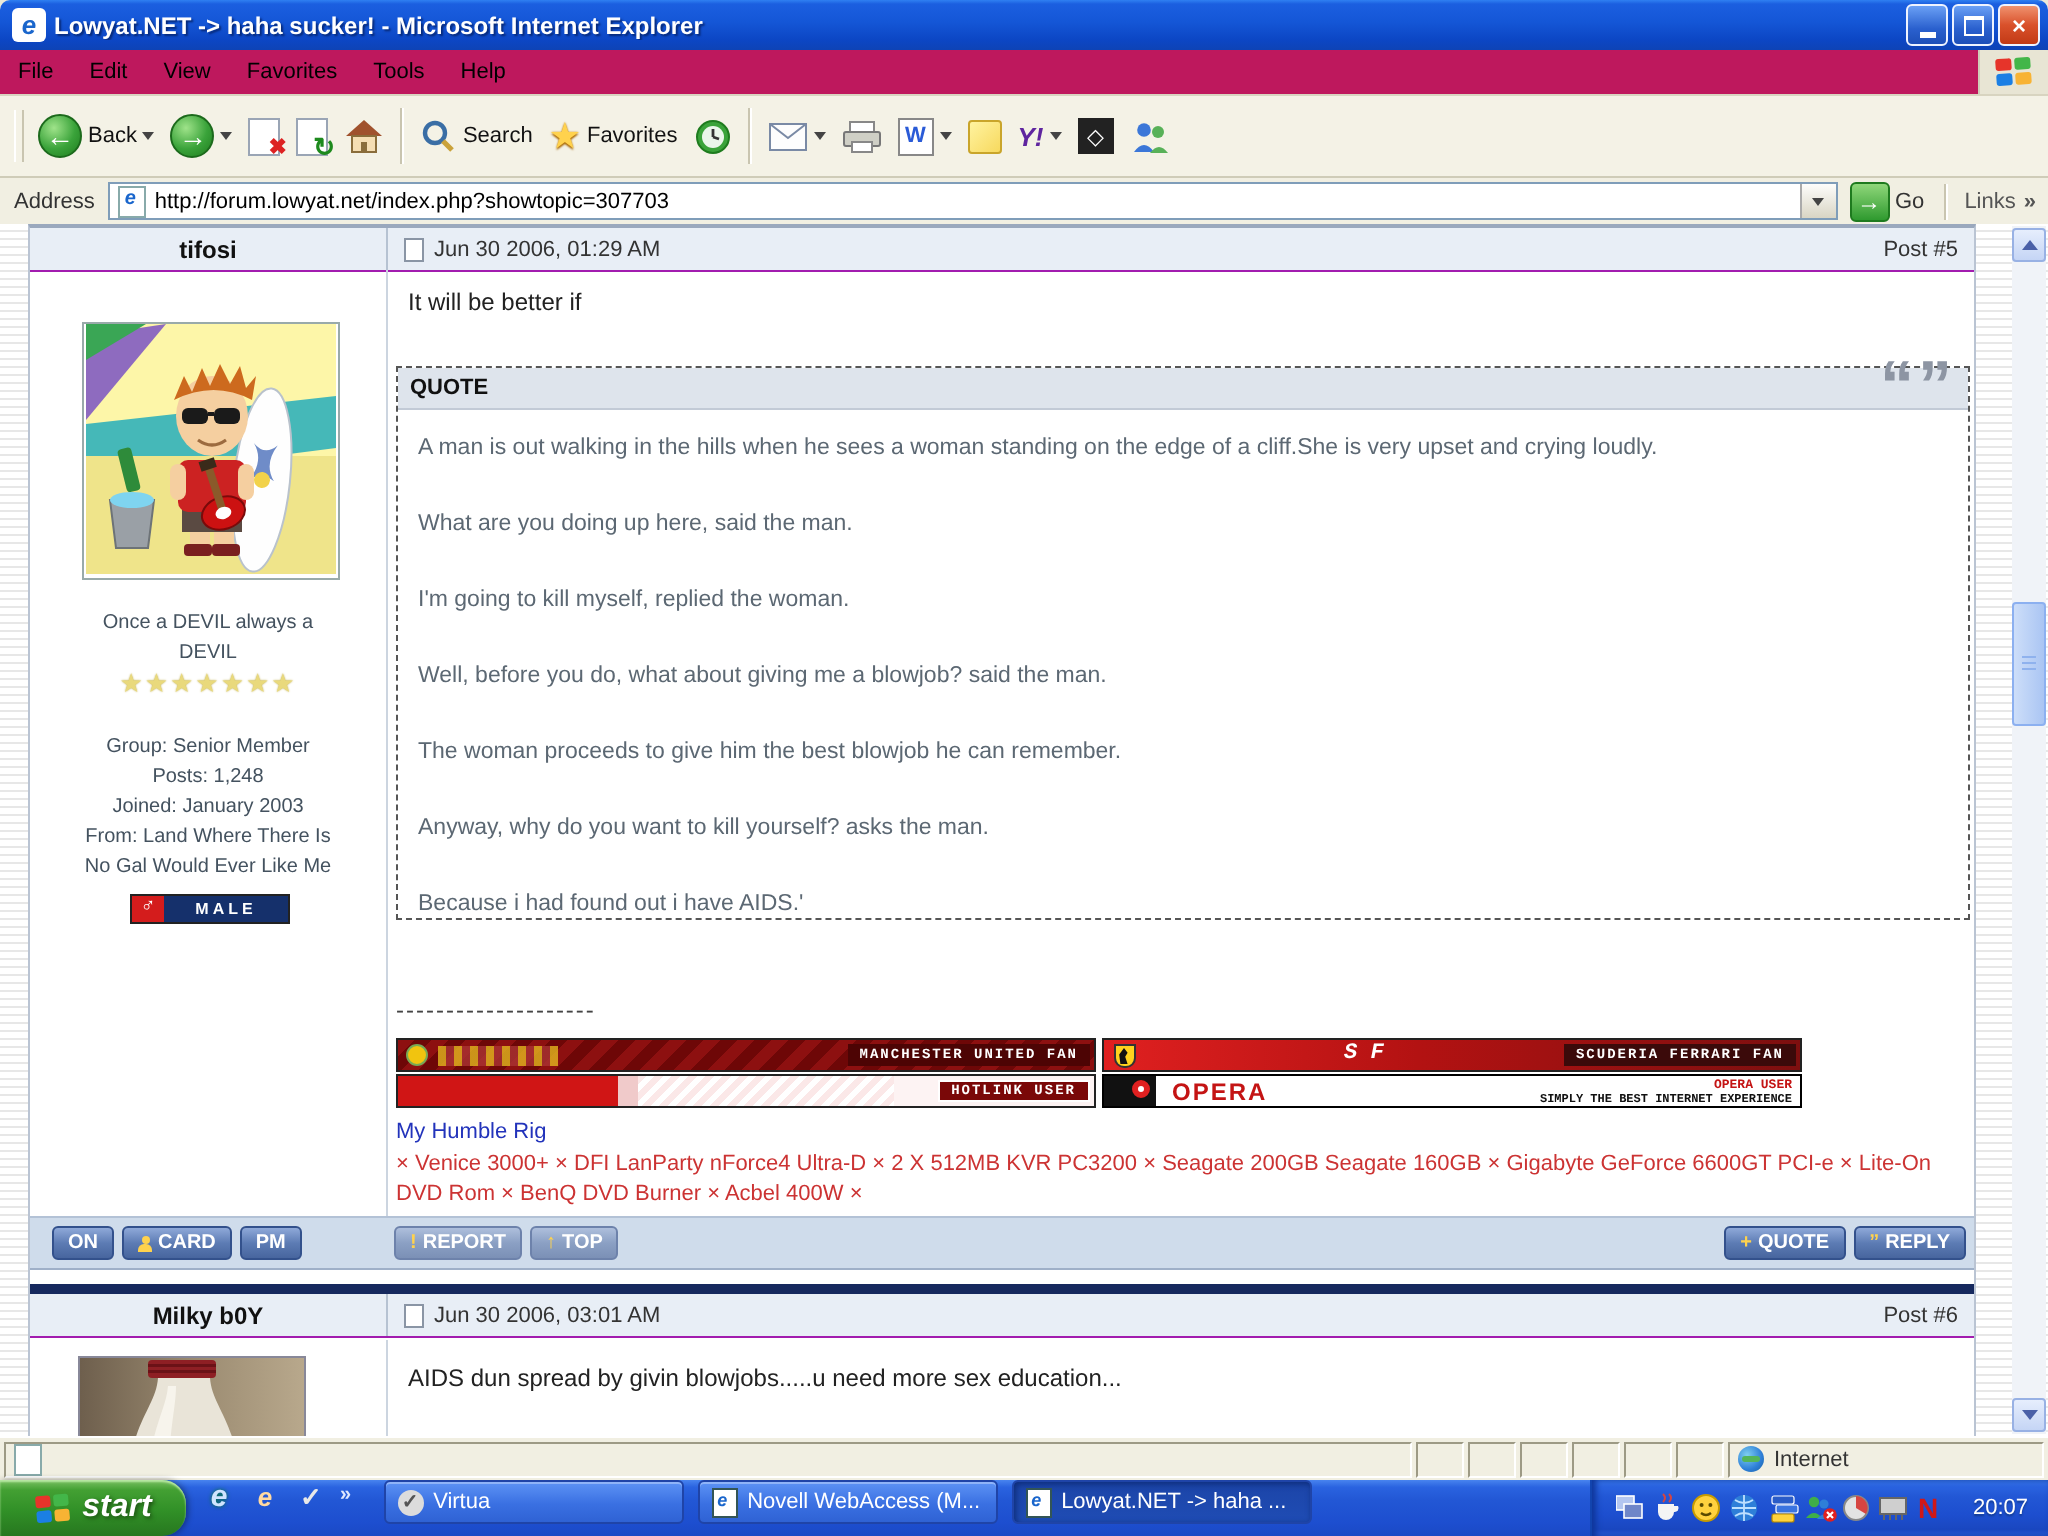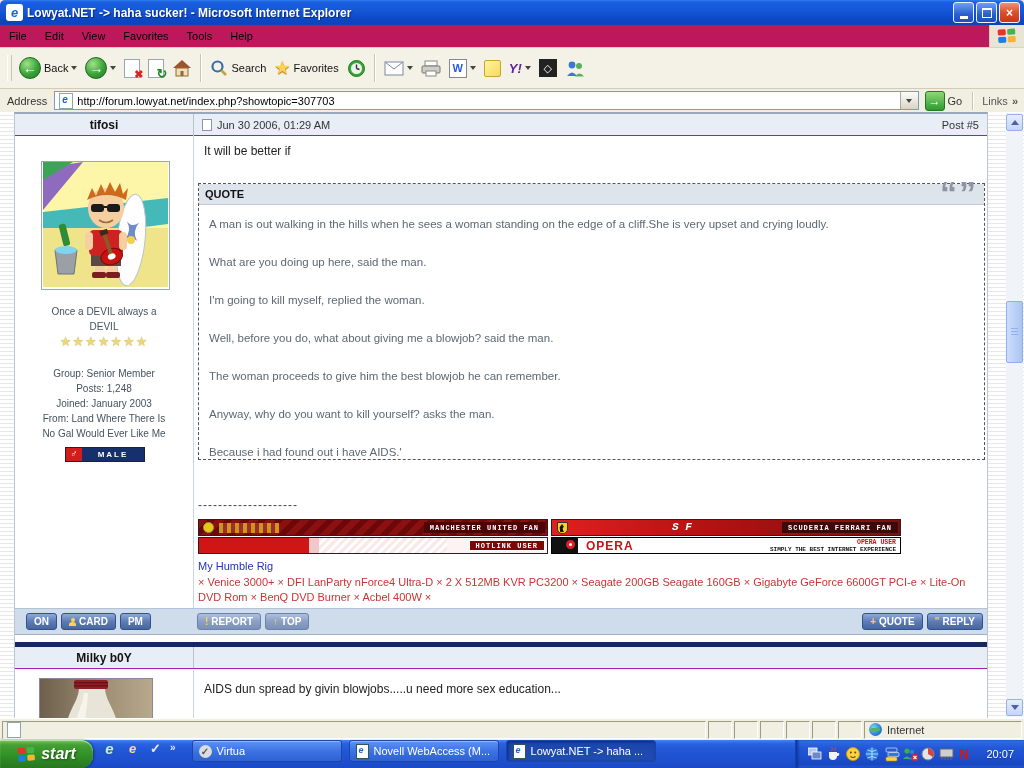--- a/index.html
+++ b/index.html
@@ -480,20 +480,25 @@
             </span>
           </span>
         </span>
       </div>
 
       <div class="row gapwhite"></div>
       <div class="row navysep"></div>
 
       <div class="row phead p6head">
         <span class="nc">Milky b0Y</span>
+        <span class="dc">
+          <span class="micro-doc"></span>
+          <span>Jun 30 2006, 03:01 AM</span>
+          <span class="pn">Post #6</span>
+        </span>
       </div>
 
       <div class="row p6body">
         <div class="vline" style="top:0;bottom:0;"></div>
         <div class="p6avatar">
           <svg width="112" height="60" viewBox="0 0 112 60">
             <defs>
               <linearGradient id="mbg" x1="0" y1="0" x2="1" y2="0">
                 <stop offset="0" stop-color="#6e5f4d"></stop>
                   <stop offset="0.5" stop-color="#9a8a70"></stop>

